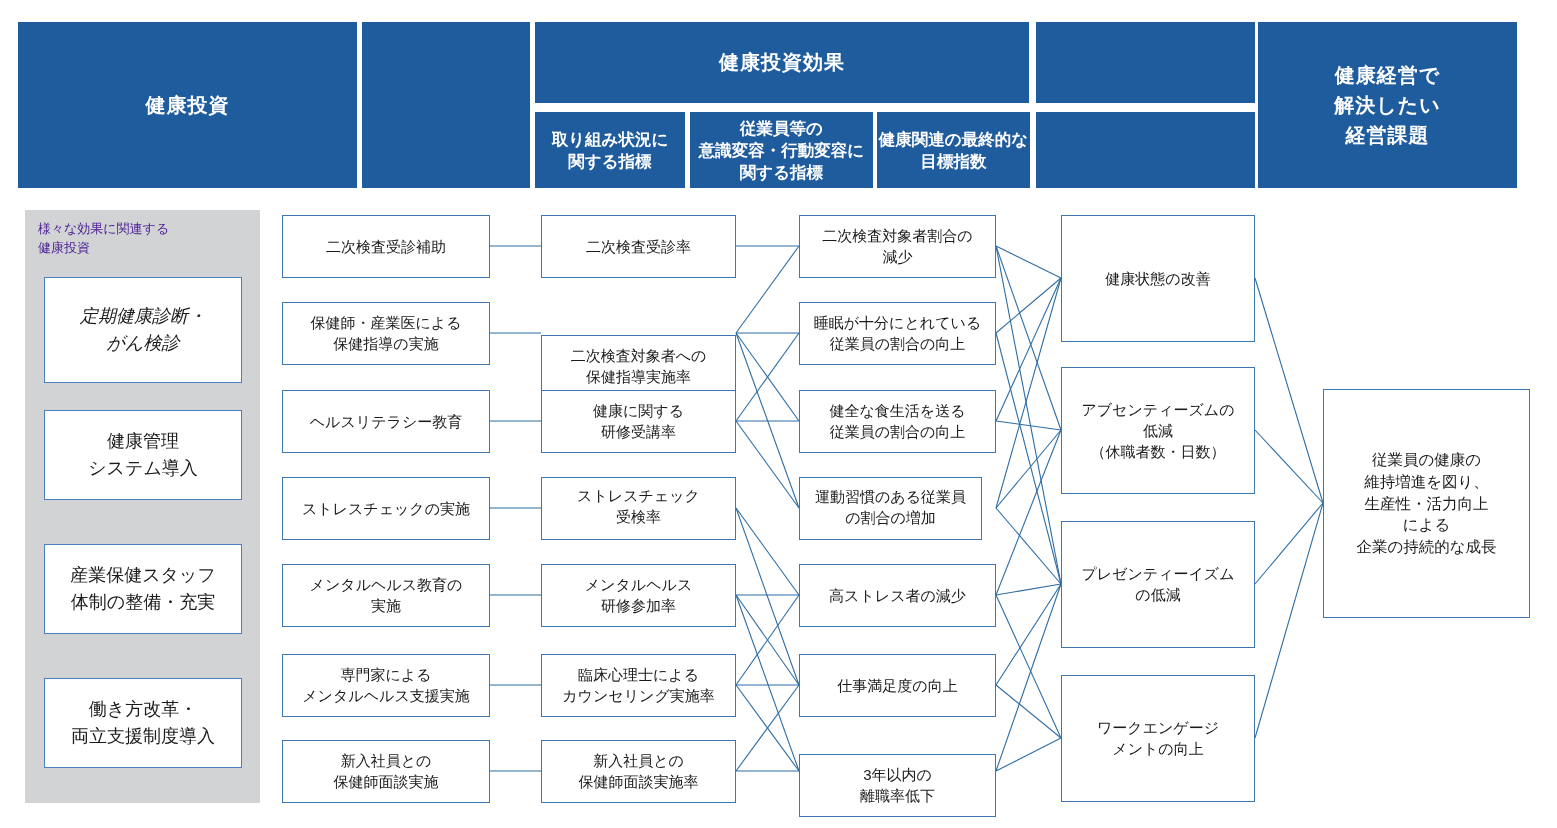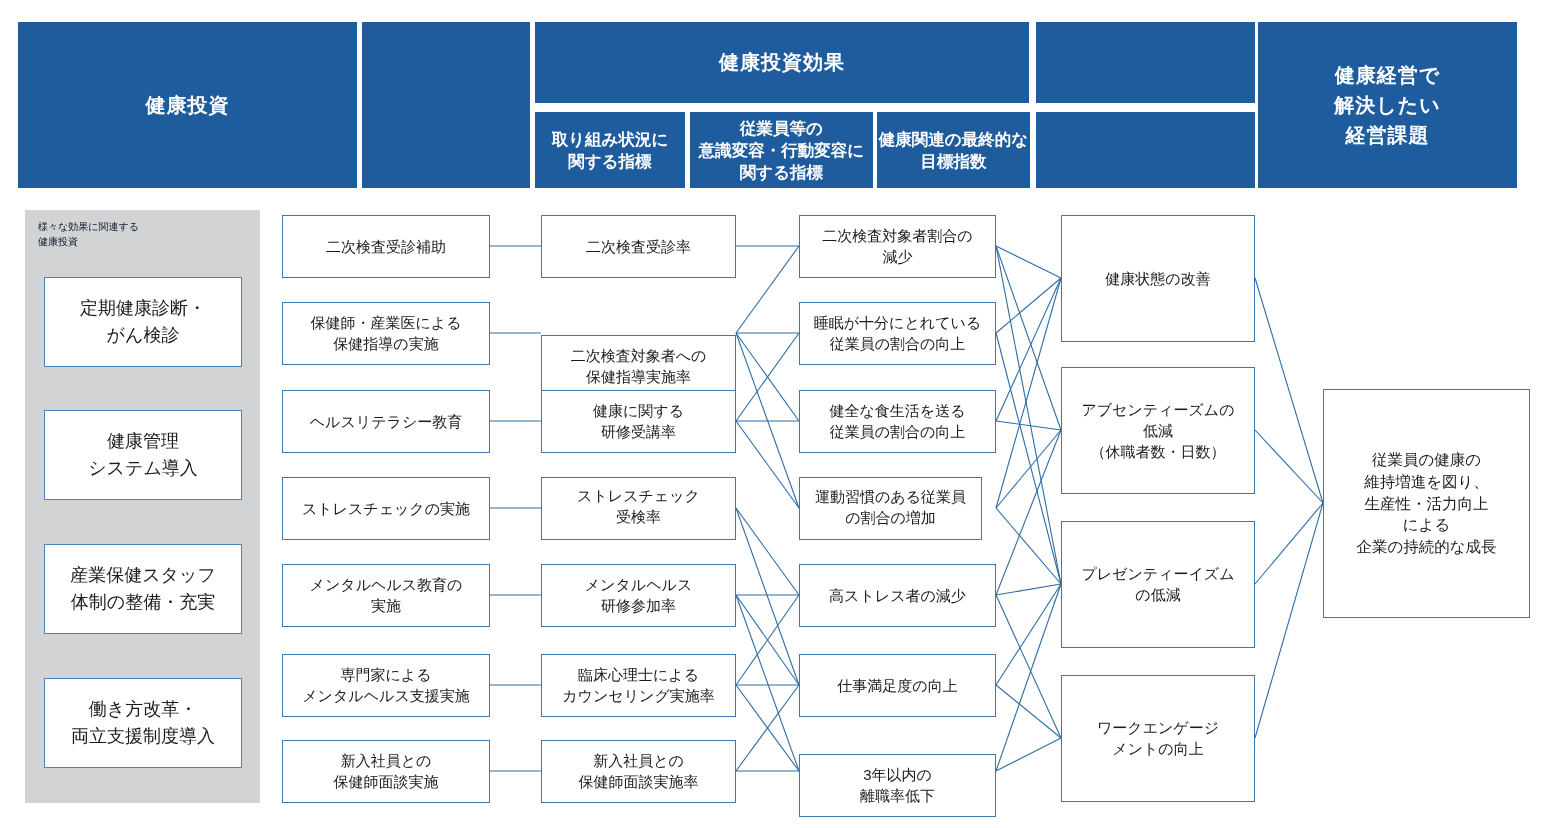--- a/index.html
+++ b/index.html
@@ -9,21 +9,21 @@
   }
   .abs{position:absolute;box-sizing:border-box;}
   .hdr{
     background:#1f5c9e;color:#ffffff;display:flex;align-items:center;justify-content:center;
     text-align:center;white-space:pre-line;font-weight:600;
   }
   .hdr-big{font-size:20px;letter-spacing:1px;}
   .hdr-sub{font-size:16.5px;line-height:1.35;}
   .panel{background:#d1d3d4;}
   .note{
-    color:#0f172a;font-size:10px;line-height:1.45;white-space:pre-line;
+    color:#4c1d95;font-size:13px;line-height:1.45;white-space:pre-line;
   }
   .node{
     background:#ffffff;border:1px solid #3d76b0;color:#1b1b1b;
     display:flex;align-items:center;justify-content:center;text-align:center;
     white-space:pre-line;line-height:1.4;font-size:15px;
   }
   .node-cat{font-size:18px;line-height:1.5;border:1px solid #4a7fc1;}
   .node-goal{font-size:15.5px;}
   svg{position:absolute;left:0;top:0;}
 </style>
@@ -100,21 +100,21 @@
 
   <div class="abs hdr hdr-big" style="left:1258px;top:22px;width:259px;height:166px;line-height:1.5;">健康経営で
 解決したい
 経営課題</div>
 
   <div class="abs panel" style="left:25px;top:210px;width:235px;height:593px;"></div>
   <div class="abs note" style="left:38px;top:220px;width:210px;">様々な効果に関連する
 健康投資</div>
 
   <div id="nodes">
-      <div class="abs node node-cat" style="left: 44px; top: 277px; width: 198px; height: 90px;">定期健康診断・
+      <div class="abs node node-cat" style="left: 44px; top: 277px; width: 198px; height: 106px; font-style: italic;">定期健康診断・
 がん検診</div>
       <div class="abs node node-cat" style="left: 44px; top: 410px; width: 198px; height: 90px;">健康管理
 システム導入</div>
       <div class="abs node node-cat" style="left: 44px; top: 544px; width: 198px; height: 90px;">産業保健スタッフ
 体制の整備・充実</div>
       <div class="abs node node-cat" style="left: 44px; top: 678px; width: 198px; height: 90px;">働き方改革・
 両立支援制度導入</div>
       <div class="abs node " style="left: 282px; top: 214.5px; width: 208px; height: 63px;">二次検査受診補助</div>
       <div class="abs node " style="left: 282px; top: 301.5px; width: 208px; height: 63px;">保健師・産業医による
 保健指導の実施</div>

